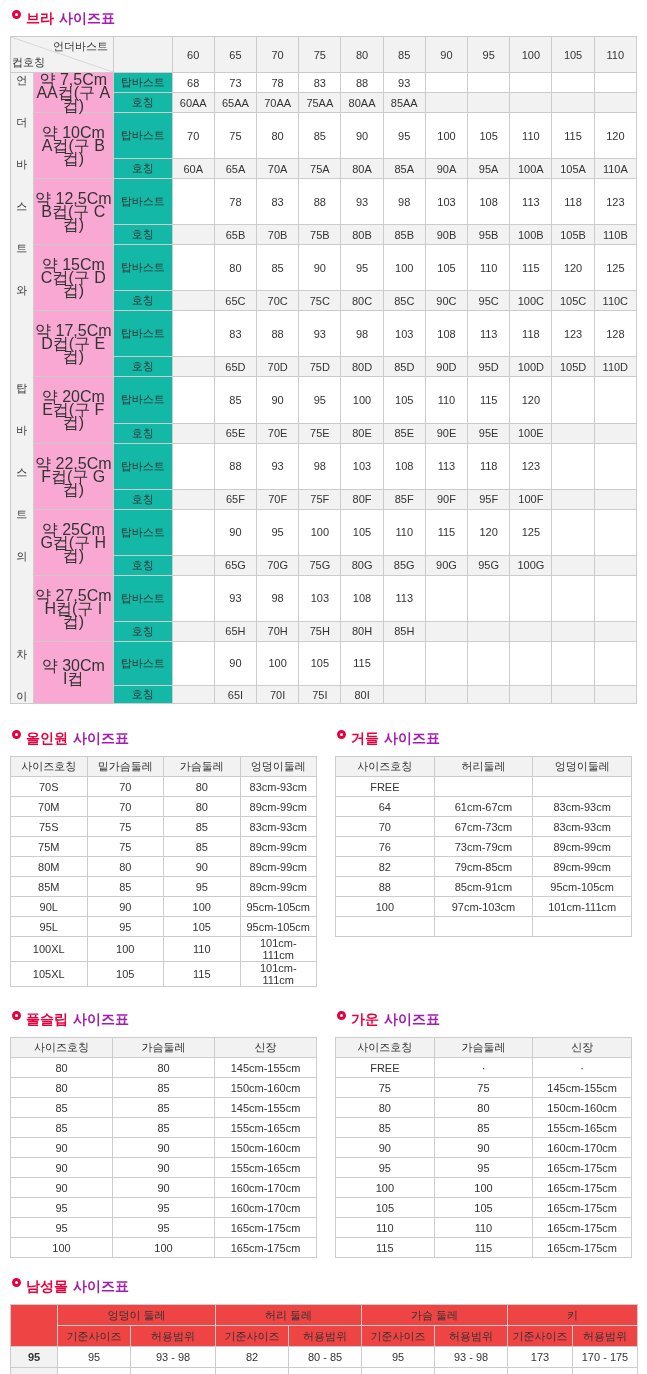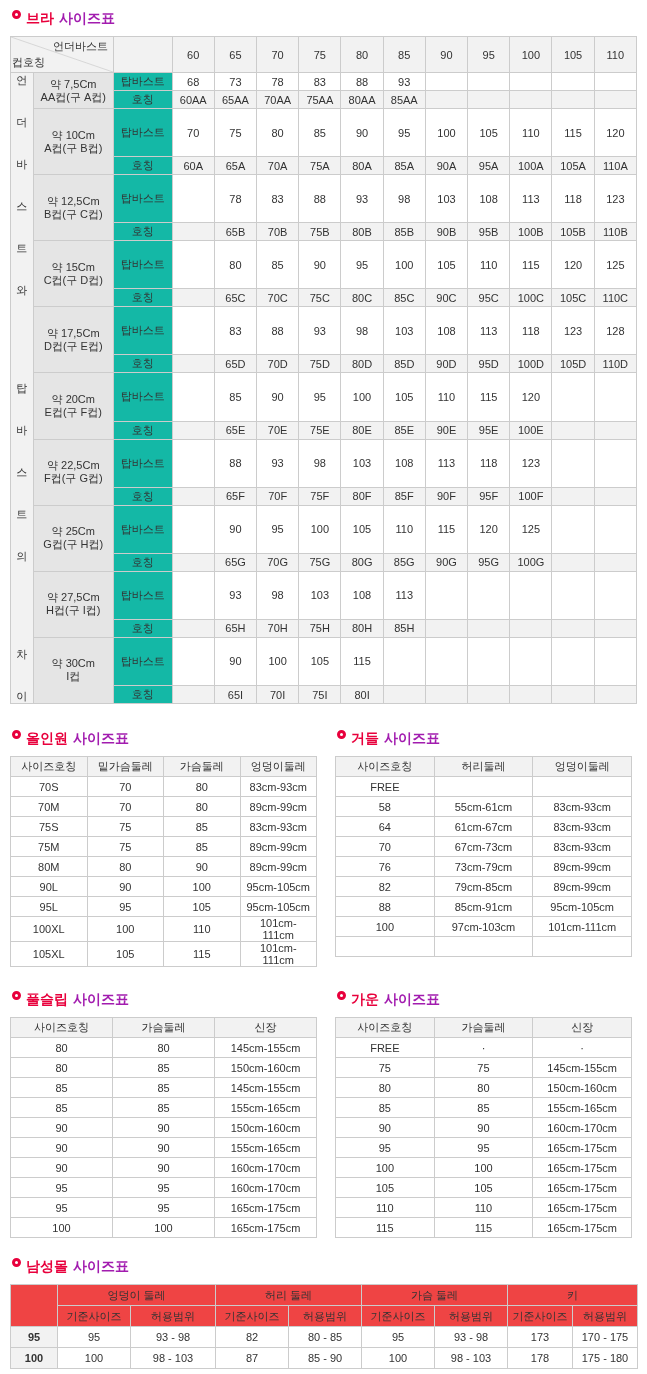--- a/index.html
+++ b/index.html
@@ -67,22 +67,22 @@
     position: absolute; left: 0; top: 0; width: 100%; height: 100%;
   }
   table.bra td.vlabel {
     background: #f2f2f2;
     width: 22px;
     font-size: 11px;
     line-height: 15px;
     letter-spacing: 0px;
   }
   table.bra td.cup {
-    background: #e5e5e5;
-    font-size: 11px;
+    background: #f9a8d4;
+    font-size: 16px;
     line-height: 13px;
   }
   table.bra td.rowtype {
     background: #14b8a6;
     font-size: 11px;
   }
 
   
   .cols { display: flex; gap: 18px; align-items: flex-start; }
   .col { }
@@ -500,20 +500,26 @@
               <td>85</td>
               <td>89cm-99cm</td>
             </tr>
             <tr>
               <td>80M</td>
               <td>80</td>
               <td>90</td>
               <td>89cm-99cm</td>
             </tr>
             <tr>
+              <td>85M</td>
+              <td>85</td>
+              <td>95</td>
+              <td>89cm-99cm</td>
+            </tr>
+            <tr>
               <td>90L</td>
               <td>90</td>
               <td>100</td>
               <td>95cm-105cm</td>
             </tr>
             <tr>
               <td>95L</td>
               <td>95</td>
               <td>105</td>
               <td>95cm-105cm</td>
@@ -543,25 +549,20 @@
         <tbody id="girdle-body">
             <tr>
               <td class="hd">사이즈호칭</td>
               <td class="hd">허리둘레</td>
               <td class="hd">엉덩이둘레</td>
             </tr>
             <tr>
               <td>FREE</td>
               <td></td>
               <td></td>
-            </tr>
-            <tr>
-              <td>58</td>
-              <td>55cm-61cm</td>
-              <td>83cm-93cm</td>
             </tr>
             <tr>
               <td>64</td>
               <td>61cm-67cm</td>
               <td>83cm-93cm</td>
             </tr>
             <tr>
               <td>70</td>
               <td>67cm-73cm</td>
               <td>83cm-93cm</td>

